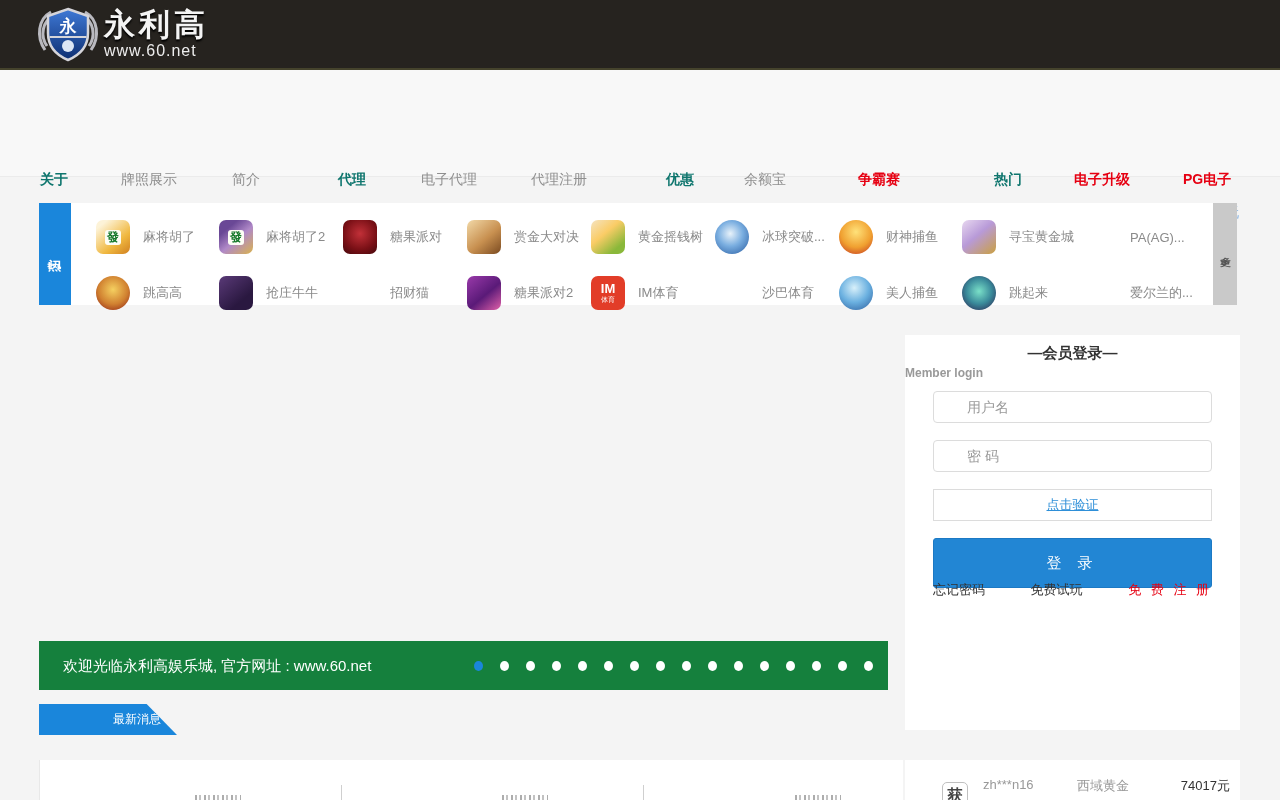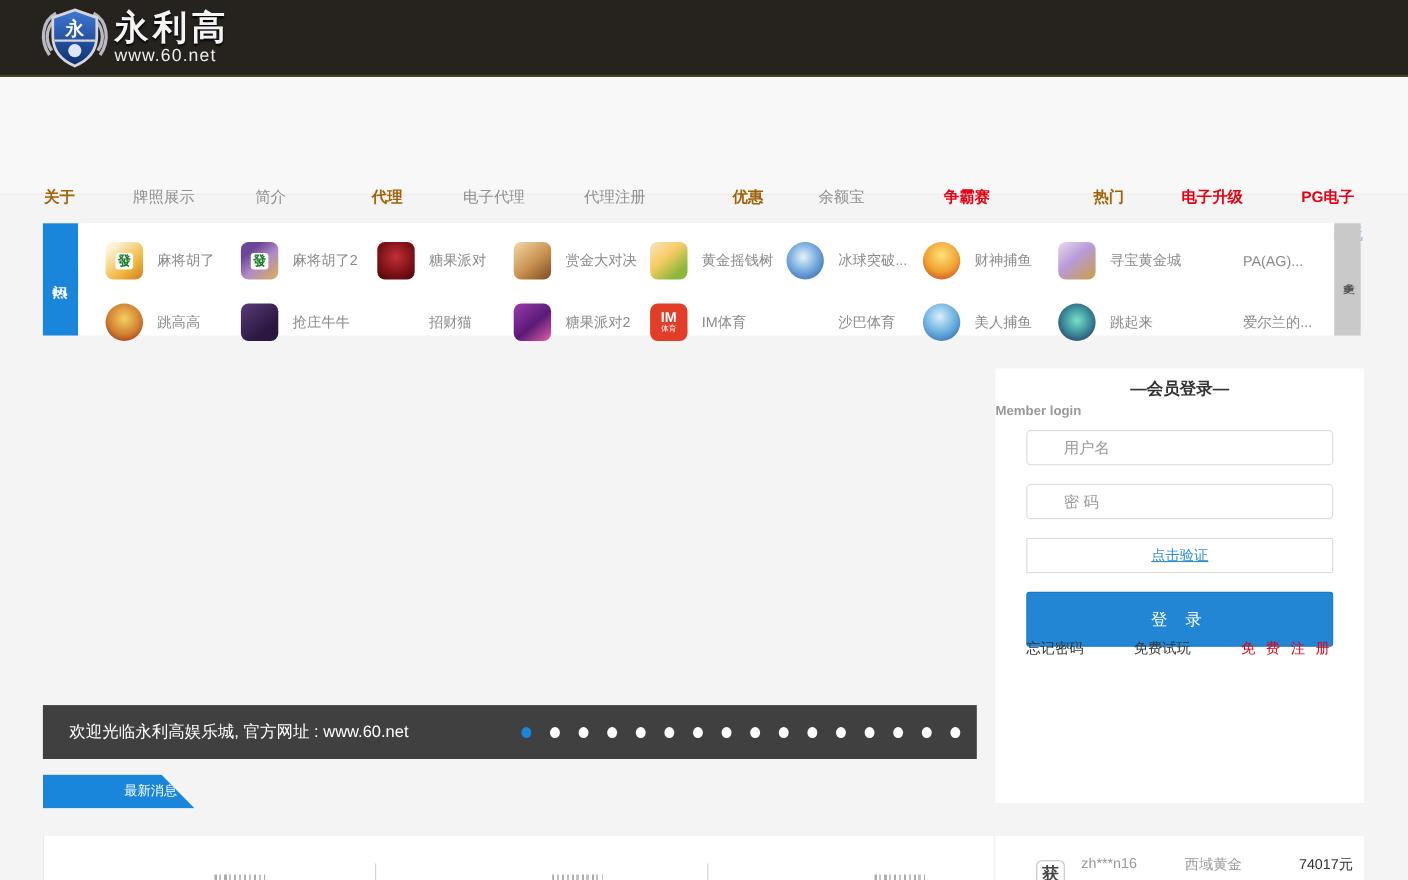--- a/index.html
+++ b/index.html
@@ -11,21 +11,21 @@
   #site-header{position:absolute;left:0;top:0;width:1280px;height:70px;
     background:#26231f;border-bottom:2px solid #45432c;box-sizing:border-box;}
   .logo{position:absolute;left:36px;top:4px;display:flex;align-items:center;gap:4px;cursor:pointer;}
   .logo-txt{display:flex;flex-direction:column;line-height:1;}
   .logo-cn{font-size:31px;font-weight:bold;color:#f4f4f4;letter-spacing:4px;text-shadow:0 2px 2px #000;}
   .logo-dm{font-size:16px;color:#ededed;letter-spacing:1px;margin-top:3px;}
   
   #main-nav{position:absolute;left:0;top:70px;width:1280px;height:107px;
     background:#f8f8f8;border-bottom:1px solid #ebebeb;box-sizing:border-box;}
   .nav-item{position:absolute;font-size:14px;white-space:nowrap;cursor:pointer;line-height:17px;}
-  .ns{color:#a16207;font-weight:bold;}
+  .ns{color:#0f766e;font-weight:bold;}
   .ng{color:#8f8f8f;}
   .nr{color:#e60012;font-weight:bold;}
   .nb{color:#7dade0;}
   
   #carousel{position:absolute;left:39px;top:203px;width:1198px;height:102px;}
   .c-left{position:absolute;left:0;top:0;width:32px;height:102px;background:#1a86db;cursor:pointer;}
   .c-left:after{content:"";position:absolute;left:32px;top:40px;width:0;height:0;
     border-left:10px solid #1a86db;border-top:11px solid transparent;border-bottom:11px solid transparent;}
   .c-band{position:absolute;left:32px;top:0;width:1142px;height:102px;background:#ffffff;}
   .c-right{position:absolute;right:0;top:0;width:24px;height:102px;background:#c9c9c9;cursor:pointer;}
@@ -51,21 +51,21 @@
   .ic-city{background:linear-gradient(140deg,#e8d8f0,#b89ad8 45%,#caa040);}
   .ic-jump{background:radial-gradient(circle at 50% 40%,#f5d060,#d08030 55%,#8a1a12);border-radius:50%;}
   .ic-niu{background:linear-gradient(140deg,#5a3a78,#2a1840 70%);}
   .ic-candy2{background:linear-gradient(140deg,#9a3aaa,#5a1a78 55%,#e060a8);}
   .ic-im{background:#e23d28;flex-direction:column;color:#fff;}
   .im1{font-weight:bold;font-size:13px;line-height:13px;font-style:normal;}
   .im2{font-size:7px;line-height:9px;font-style:normal;}
   .ic-mermaid{background:radial-gradient(circle at 45% 35%,#d8f0fa,#6ab0e0 50%,#2a5a9a);border-radius:50%;}
   .ic-spiral{background:radial-gradient(circle at 50% 45%,#7ae0c8,#3a8a9a 50%,#2a1a4a);border-radius:50%;}
   
-  #welcome{position:absolute;left:39px;top:641px;width:849px;height:49px;background:#404040;text-align:right;}
+  #welcome{position:absolute;left:39px;top:641px;width:849px;height:49px;background:#15803d;text-align:right;}
   .w-text{position:absolute;left:24px;top:0;line-height:49px;color:#ffffff;font-size:15px;}
   .dots{position:absolute;right:15px;top:50%;transform:translateY(-50%);display:flex;gap:17px;}
   .dot{width:9px;height:10px;border-radius:50%;background:#fff;cursor:pointer;}
   .dot.active{background:#1a86db;}
   
   #news-banner{position:absolute;left:39px;top:704px;width:138px;height:31px;background:#1a86db;
     clip-path:polygon(0 0,78% 0,100% 100%,0 100%);
     color:#fff;font-size:12px;display:flex;align-items:center;justify-content:flex-end;
     padding-right:16px;box-sizing:border-box;}
   

